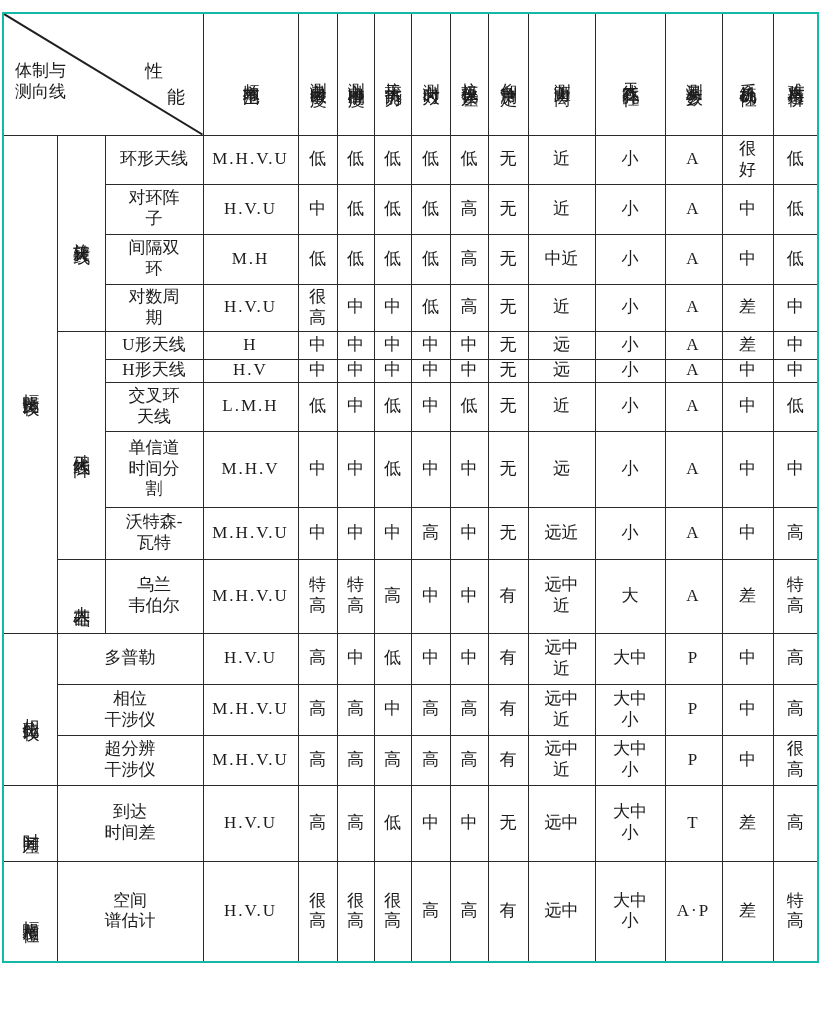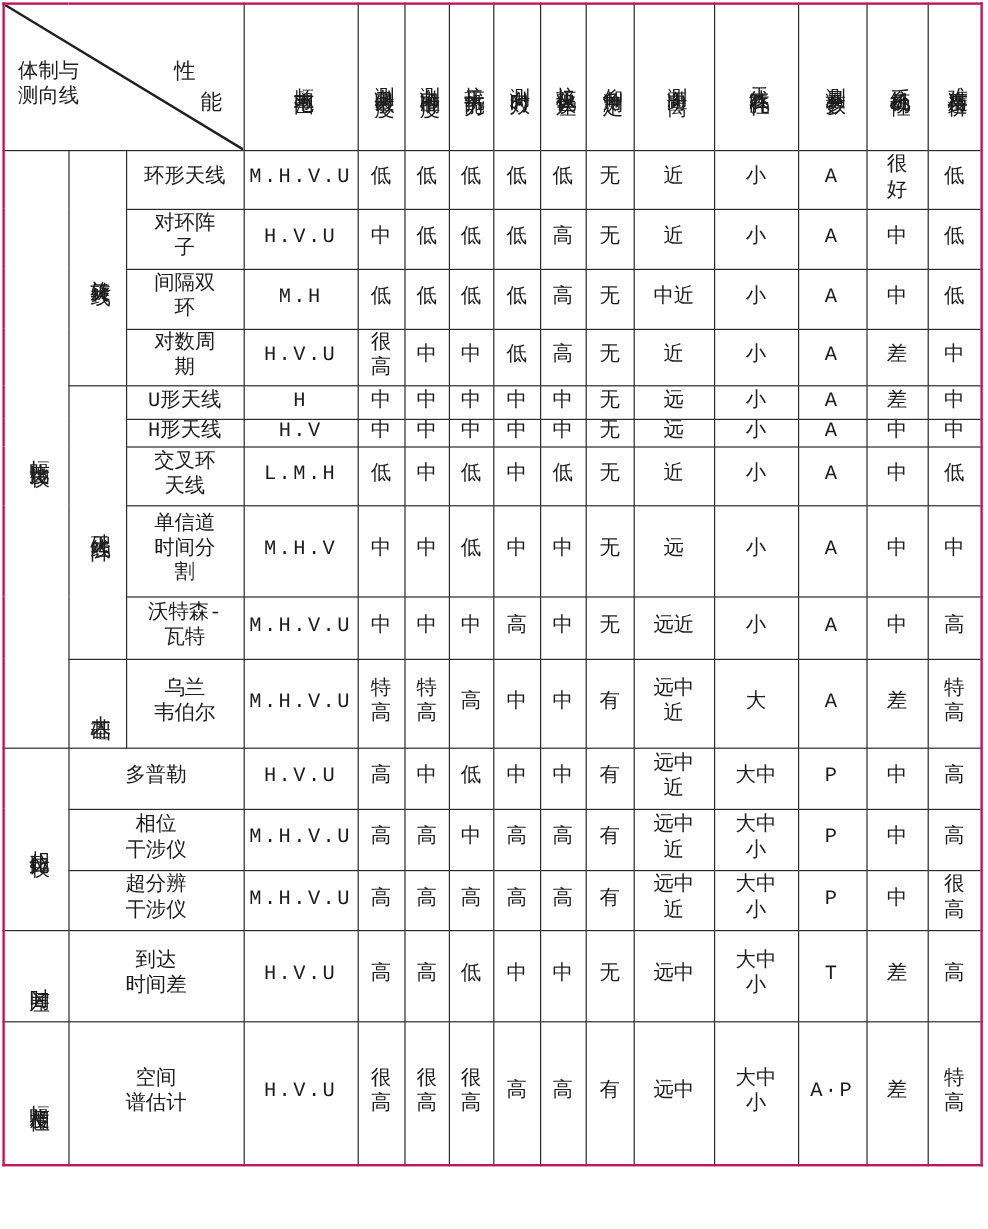--- a/index.html
+++ b/index.html
@@ -14,25 +14,24 @@
   .page {
     position: relative;
     width: 823px;
     height: 1024px;
     background: #ffffff;
     overflow: hidden;
   }
   table.df {
     position: absolute;
     left: 2px;
-    top: 2px;
+    top: 12px;
     border-collapse: collapse;
     table-layout: fixed;
-    border: 2px solid #be185d;
-    font-family: Liberation Mono, monospace;
+    border: 2px solid #14b8a6;
   }
   table.df td {
     border: 1px solid #2a2a2a;
     padding: 0;
     text-align: center;
     vertical-align: middle;
     font-size: 17px;
     line-height: 1.22;
     white-space: pre-line;
     overflow: hidden;
@@ -74,21 +73,21 @@
   .rh5  { height: 28px; padding-left: 36px; }
   .rh6  { height: 23px; margin-left: 29px; }
   .rh7  { height: 49px; }
   .rh8  { height: 76px; }
   .rh9  { height: 52px; margin-left: 20px; }
   .rh10 { height: 74px; }
   .rh11 { height: 51px; }
   .rh12 { height: 51px; }
   .rh13 { height: 50px; }
   .rh14 { height: 76px; }
-  .rh15 { height: 120px; }
+  .rh15 { height: 101px; }
 </style>
 </head>
 <body>
 
 <div class="page">
 <table class="df">
   <colgroup>
     <col style="width:54px">
         <col style="width:48px">
         <col style="width:98px">

